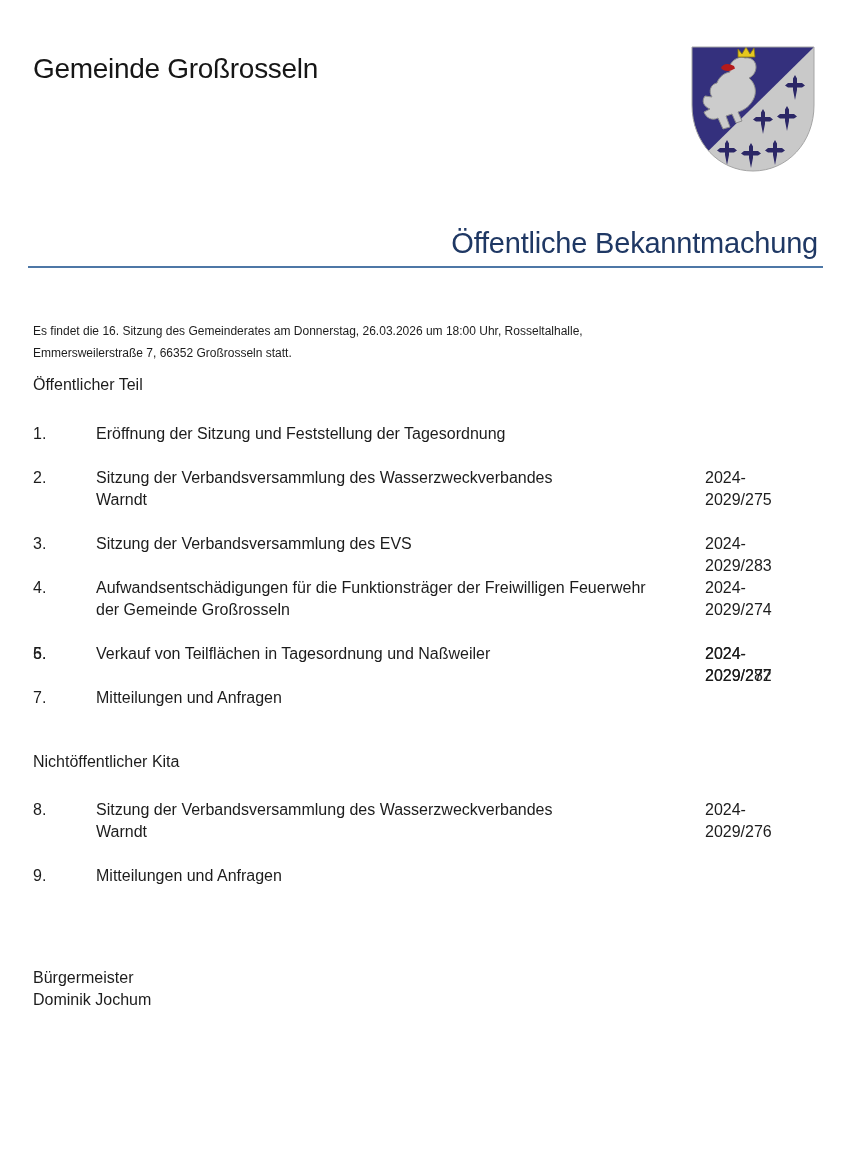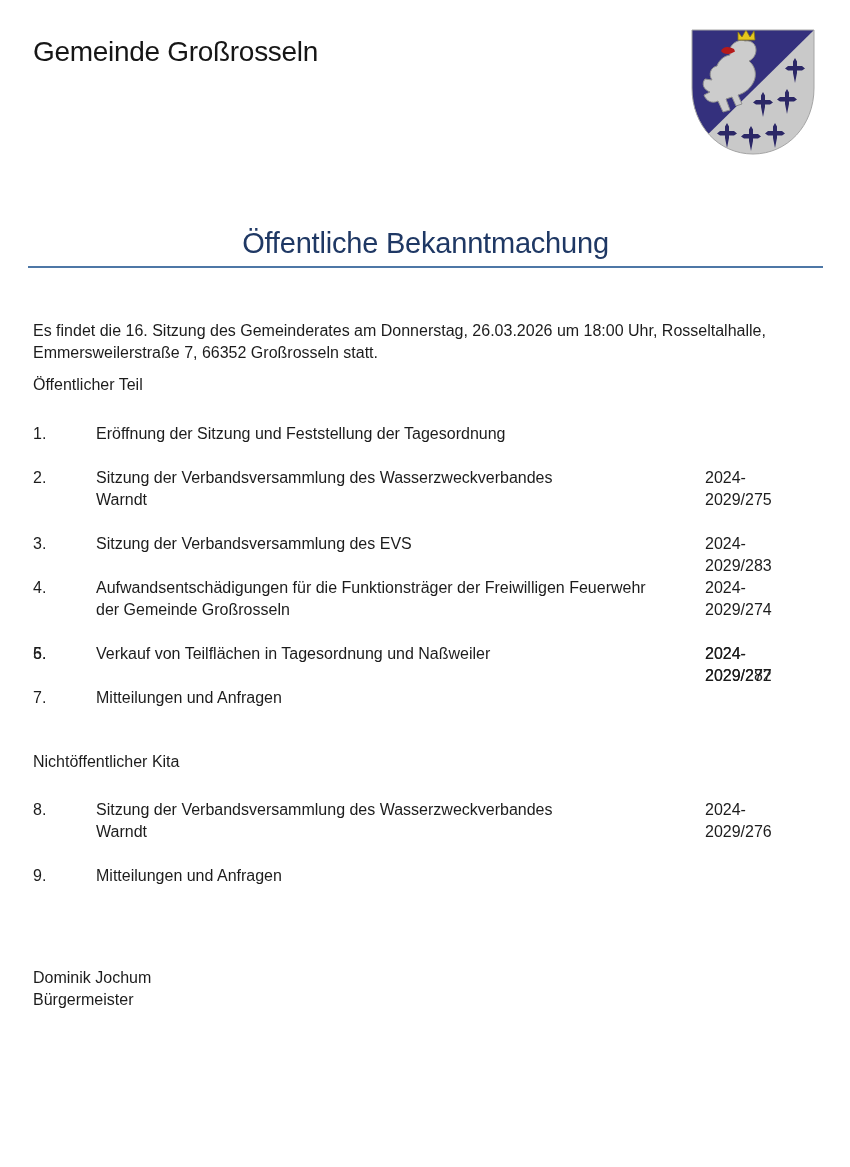--- a/index.html
+++ b/index.html
@@ -25,50 +25,50 @@
     min-height:1167px;
     margin:0 auto;
     background:#ffffff;
     padding:0 32px 40px 33px;
   }
   
   .doc-header{
     display:flex;
     justify-content:space-between;
     align-items:flex-start;
-    padding-top:26px;
+    padding-top:43px;
     height:170px;
   }
   .municipality{
     font-size:28px;
     font-weight:400;
     letter-spacing:-0.3px;
     margin-top:10px;
     color:#161616;
   }
   .crest{display:block;}
   
   .title-block{margin-top:55px;}
   .doc-title{
-    text-align:center;
+    text-align:right;
     font-size:29px;
     font-weight:400;
     letter-spacing:-0.2px;
     color:var(--title-color,#1f3864);
     line-height:36px;
   }
   .title-rule{
     border:none;
     border-top:2px solid var(--rule-color,#4d77a6);
     margin:5px -5px 0 -5px;
   }
   
   .intro{
     margin-top:52px;
-    font-size:16px;
+    font-size:12px;
     line-height:22px;
     white-space:pre-line;
   }
   .agenda-heading{
     margin-top:26px;
     font-size:20px;
     font-weight:700;
     line-height:26px;
   }
   .section-label{
@@ -211,17 +211,17 @@
     <span class="agenda-ref">2024-2029/276</span>
   </div>
 
   <div class="agenda-row">
     <span class="agenda-num">9.</span>
     <span class="agenda-text">Mitteilungen und Anfragen</span>
     <span class="agenda-ref"></span>
   </div>
 
   <div class="signature">
+    <div>Bürgermeister</div>
     <div>Dominik Jochum</div>
-    <div>Bürgermeister</div>
   </div>
 
 </div>
 
 </body></html>

